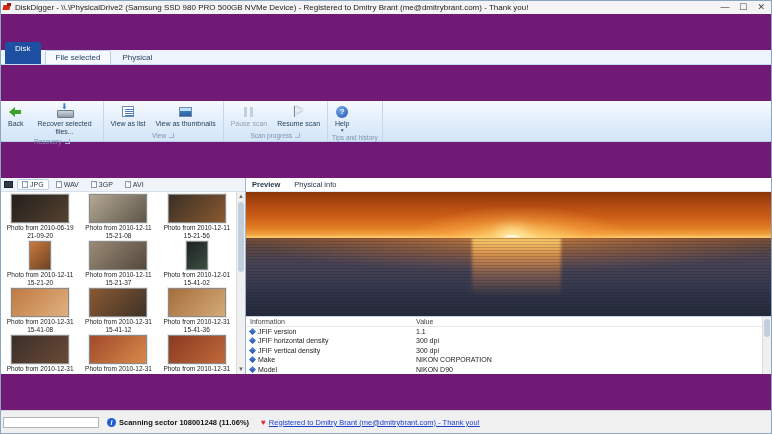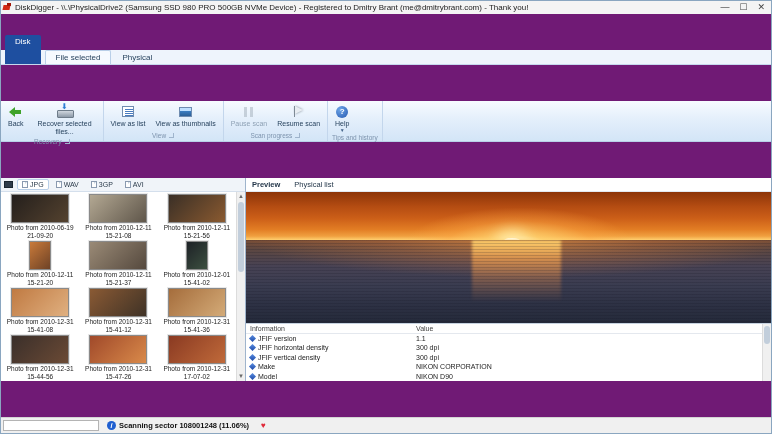--- a/index.html
+++ b/index.html
@@ -11,21 +11,21 @@
   .titlebar { height:13px; background:#f4f4f4; display:flex; align-items:center; padding:0 2px; flex:0 0 auto; }
   .app-icon { width:9px; height:9px; margin-right:3px; position:relative; flex:0 0 auto; }
   .app-icon::before { content:""; position:absolute; left:0; top:2px; width:7px; height:5px; background:#d22a16; transform:skewX(-12deg); }
   .app-icon::after { content:""; position:absolute; left:4px; top:0; width:4px; height:3px; background:#a31708; }
   .title-text { font-size:8px; color:#222; white-space:nowrap; overflow:hidden; flex:1 1 auto; }
   .win-controls { display:flex; gap:10px; margin-right:4px; flex:0 0 auto; }
   .win-btn { font-size:9px; color:#444; line-height:11px; cursor:default; }
 
   
   .tabstrip { height:15px; background:#eef4fc; display:flex; align-items:flex-end; padding-left:4px; border-bottom:1px solid #c6d8ee; flex:0 0 auto; }
-  .app-tab { background:#1e4fa0; color:#fff; font-size:8px; padding:2px 10px 18px; border-radius:2px 2px 0 0; margin-right:4px; }
+  .app-tab { background:#1e4fa0; color:#fff; font-size:8px; padding:2px 10px 11px; border-radius:2px 2px 0 0; margin-right:4px; }
   .tab { font-size:8px; color:#1f3b57; padding:2px 10px; border:1px solid transparent; border-bottom:none; }
   .tab.active { background:#f6faff; border-color:#b9cfe8; border-radius:2px 2px 0 0; }
 
   
   .ribbon { height:41px; background:linear-gradient(180deg,#f7fbff 0%,#e4effb 45%,#d3e5f7 100%); display:flex; border-bottom:1px solid #b9cfe8; flex:0 0 auto; }
   .rgroup { display:flex; flex-direction:column; border-right:1px solid #c3d6ec; padding:1px 2px 0; }
   .rbuttons { display:flex; flex:1 1 auto; align-items:stretch; }
   .rbtn { display:flex; flex-direction:column; align-items:center; justify-content:flex-start; padding:1px 4px 0; border:1px solid transparent; border-radius:2px; }
   .rbtn.disabled { opacity:.45; }
   .ricon { height:15px; display:flex; align-items:center; justify-content:center; margin-bottom:1px; }
@@ -98,21 +98,21 @@
   .exif-table { flex:1 1 auto; overflow:hidden; font-size:7px; color:#222; }
   .exif-row { display:flex; height:9.5px; align-items:center; }
   .exif-row.header { color:#444; border-bottom:1px solid #e4e8ee; }
   .exif-col1 { width:170px; padding-left:4px; display:flex; align-items:center; gap:3px; }
   .exif-col2 { flex:1; }
   .diamond { width:5px; height:5px; background:linear-gradient(135deg,#5a8de0,#1d49a8); transform:rotate(45deg); flex:0 0 auto; }
   .exif-scroll { width:9px; background:#f0f0f0; border-left:1px solid #dcdcdc; position:relative; flex:0 0 auto; }
   .exif-scroll .bar { position:absolute; top:2px; left:1px; right:1px; height:18px; background:#c2cedb; border-radius:3px; }
 
   
-  .statusbar { height:16px; background:#f0f0f0; border-top:1px solid #d4d4d4; display:flex; align-items:center; font-size:7.5px; flex:0 0 auto; }
+  .statusbar { height:23px; background:#f0f0f0; border-top:1px solid #d4d4d4; display:flex; align-items:center; font-size:7.5px; flex:0 0 auto; }
   .progress-box { width:96px; height:11px; background:#fff; border:1px solid #b4b4b4; margin-left:2px; flex:0 0 auto; }
   .info-ico { width:9px; height:9px; border-radius:50%; background:#1f5fd0; color:#fff; font-size:7px; font-style:italic; font-weight:bold; display:flex; align-items:center; justify-content:center; margin:0 3px 0 8px; flex:0 0 auto; }
   .scan-text { color:#111; font-weight:bold; white-space:nowrap; }
   .heart { color:#e02a3a; margin:0 3px 0 12px; font-size:8px; }
   .reg-link { color:#1a3fd0; text-decoration:underline; white-space:nowrap; }
 </style>
 </head>
 <body>
 
 <div id="window">
@@ -388,21 +388,21 @@
               <span class="bar"></span>
             </span>
           <span class="arr">▼</span>
         </div>
       </div>
     </div>
 
     <div class="right-panel">
       <div class="preview-tabs">
         <span class="ptab active">Preview</span>
-        <span class="ptab">Physical list</span>
+        <span class="ptab">Physical info</span>
       </div>
       <div class="sunset">
         <div class="sky"></div>
         <div class="sun"></div>
         <div class="sea">
           <div class="reflection"></div>
           <div class="ripples"></div>
         </div>
       </div>
       <div class="exif">
@@ -452,15 +452,16 @@
           </div>
       </div>
     </div>
   </div>
 
   <div class="statusbar">
     <span class="progress-box"></span>
     <span class="info-ico">i</span>
     <span class="scan-text">Scanning sector 108001248 (11.06%)</span>
     <span class="heart">♥</span>
+    <span class="reg-link">Registered to Dmitry Brant (me@dmitrybrant.com) - Thank you!</span>
   </div>
 
 </div>
 
 </body></html>

